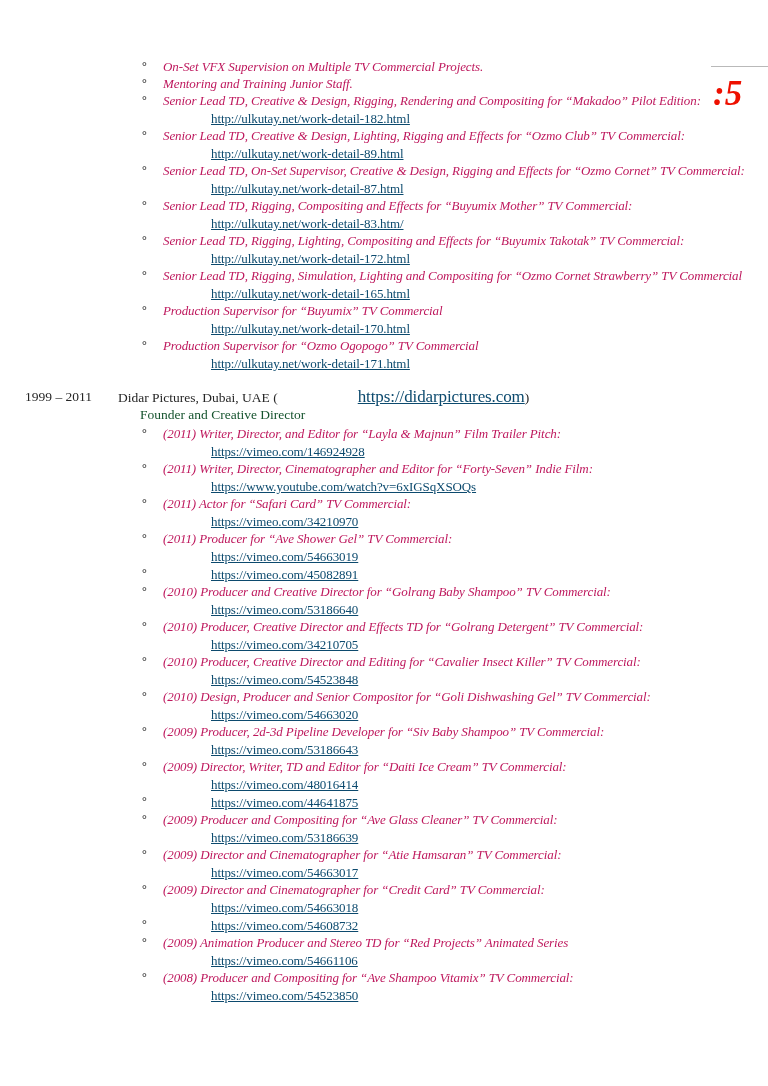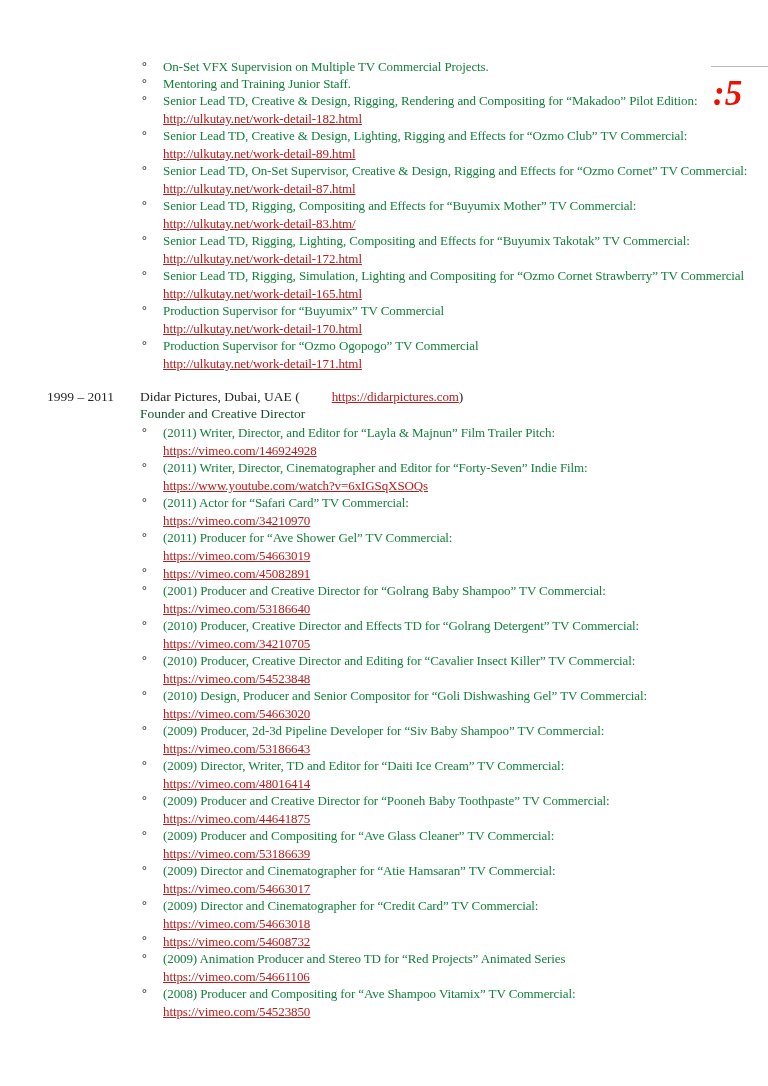--- a/index.html
+++ b/index.html
@@ -25,34 +25,34 @@
 
   .doc { position:absolute; left:0; top:58px; width:768px; }
 
   ul.blist { list-style:none; margin:0; padding:0; }
   li.bitem { position:relative; margin-left:142px; padding-left:21px; }
   .bullet {
     position:absolute; left:0; top:0;
     font-size:12px; line-height:17px; font-style:normal; color:#222;
   }
   .desc {
-    font-size:13px; line-height:17px;
-    letter-spacing:-0.1px; white-space:nowrap; color:#15803d;
+    font-style:italic; font-size:13px; line-height:17px;
+    letter-spacing:-0.1px; white-space:nowrap; color:#be185d;
   }
   a.lnk {
-    color:#b91c1c; text-decoration:underline; cursor:pointer;
+    color:#0c4a6e; text-decoration:underline; cursor:pointer;
     font-size:13px; line-height:17px; display:inline-block;
-    font-style:normal; letter-spacing:-0.1px; white-space:nowrap;
+    font-style:normal; letter-spacing:-0.1px; white-space:nowrap;margin-left:48px;
   }
 
   .entry { margin-top:16px; }
   .entry-head { display:flex; font-size:13.5px; line-height:17px; white-space:nowrap; }
-  .date { margin-left:47px; width:93px; flex:none; color:#262626; }
+  .date { margin-left:25px; width:93px; flex:none; color:#262626; }
   .company-line { color:#262626; }
-  .company-line a.lnk { font-size:13px; line-height:17px;padding-left:32px; }
+  .company-line a.lnk { font-size:17px; line-height:17px;padding-left:32px; }
   .role { margin-left:140px; font-size:13.5px; line-height:17px; color:#14532d; }
   #list-entry { margin-top:2px; }
 </style>
 </head>
 <body>
 
 <div class="page">
   <div class="page-rule"></div>
   <div class="page-marker">:5</div>
 
@@ -82,27 +82,27 @@
         <span class="date">1999 – 2011</span>
         <span class="company-line"><span>Didar Pictures, Dubai, UAE (</span><a class="lnk" href="#">https://didarpictures.com</a><span>)</span></span>
       </div>
       <div class="role">Founder and Creative Director</div>
       <ul class="blist" id="list-entry">
           <li class="bitem"><span class="bullet">°</span><div class="desc">(2011) Writer, Director, and Editor for “Layla &amp; Majnun” Film Trailer Pitch:</div><a class="lnk" href="#">https://vimeo.com/146924928</a></li>
           <li class="bitem"><span class="bullet">°</span><div class="desc">(2011) Writer, Director, Cinematographer and Editor for “Forty-Seven” Indie Film:</div><a class="lnk" href="#">https://www.youtube.com/watch?v=6xIGSqXSOQs</a></li>
           <li class="bitem"><span class="bullet">°</span><div class="desc">(2011) Actor for “Safari Card” TV Commercial:</div><a class="lnk" href="#">https://vimeo.com/34210970</a></li>
           <li class="bitem"><span class="bullet">°</span><div class="desc">(2011) Producer for “Ave Shower Gel” TV Commercial:</div><a class="lnk" href="#">https://vimeo.com/54663019</a></li>
           <li class="bitem"><span class="bullet">°</span><a class="lnk" href="#">https://vimeo.com/45082891</a></li>
-          <li class="bitem"><span class="bullet">°</span><div class="desc">(2001) Producer and Creative Director for “Golrang Baby Shampoo” TV Commercial:</div><a class="lnk" href="#">https://vimeo.com/53186640</a></li>
+          <li class="bitem"><span class="bullet">°</span><div class="desc">(2010) Producer and Creative Director for “Golrang Baby Shampoo” TV Commercial:</div><a class="lnk" href="#">https://vimeo.com/53186640</a></li>
           <li class="bitem"><span class="bullet">°</span><div class="desc">(2010) Producer, Creative Director and Effects TD for “Golrang Detergent” TV Commercial:</div><a class="lnk" href="#">https://vimeo.com/34210705</a></li>
           <li class="bitem"><span class="bullet">°</span><div class="desc">(2010) Producer, Creative Director and Editing for “Cavalier Insect Killer” TV Commercial:</div><a class="lnk" href="#">https://vimeo.com/54523848</a></li>
           <li class="bitem"><span class="bullet">°</span><div class="desc">(2010) Design, Producer and Senior Compositor for “Goli Dishwashing Gel” TV Commercial:</div><a class="lnk" href="#">https://vimeo.com/54663020</a></li>
           <li class="bitem"><span class="bullet">°</span><div class="desc">(2009) Producer, 2d-3d Pipeline Developer for “Siv Baby Shampoo” TV Commercial:</div><a class="lnk" href="#">https://vimeo.com/53186643</a></li>
           <li class="bitem"><span class="bullet">°</span><div class="desc">(2009) Director, Writer, TD and Editor for “Daiti Ice Cream” TV Commercial:</div><a class="lnk" href="#">https://vimeo.com/48016414</a></li>
-          <li class="bitem"><span class="bullet">°</span><div class="desc">(2009) Producer and Creative Director for “Pooneh Baby Toothpaste” TV Commercial:</div><a class="lnk" href="#">https://vimeo.com/44641875</a></li>
+          <li class="bitem"><span class="bullet">°</span><a class="lnk" href="#">https://vimeo.com/44641875</a></li>
           <li class="bitem"><span class="bullet">°</span><div class="desc">(2009) Producer and Compositing for “Ave Glass Cleaner” TV Commercial:</div><a class="lnk" href="#">https://vimeo.com/53186639</a></li>
           <li class="bitem"><span class="bullet">°</span><div class="desc">(2009) Director and Cinematographer for “Atie Hamsaran” TV Commercial:</div><a class="lnk" href="#">https://vimeo.com/54663017</a></li>
           <li class="bitem"><span class="bullet">°</span><div class="desc">(2009) Director and Cinematographer for “Credit Card” TV Commercial:</div><a class="lnk" href="#">https://vimeo.com/54663018</a></li>
           <li class="bitem"><span class="bullet">°</span><a class="lnk" href="#">https://vimeo.com/54608732</a></li>
           <li class="bitem"><span class="bullet">°</span><div class="desc">(2009) Animation Producer and Stereo TD for “Red Projects” Animated Series</div><a class="lnk" href="#">https://vimeo.com/54661106</a></li>
           <li class="bitem"><span class="bullet">°</span><div class="desc">(2008) Producer and Compositing for “Ave Shampoo Vitamix” TV Commercial:</div><a class="lnk" href="#">https://vimeo.com/54523850</a></li>
         </ul>
     </section>
 
   </main>

